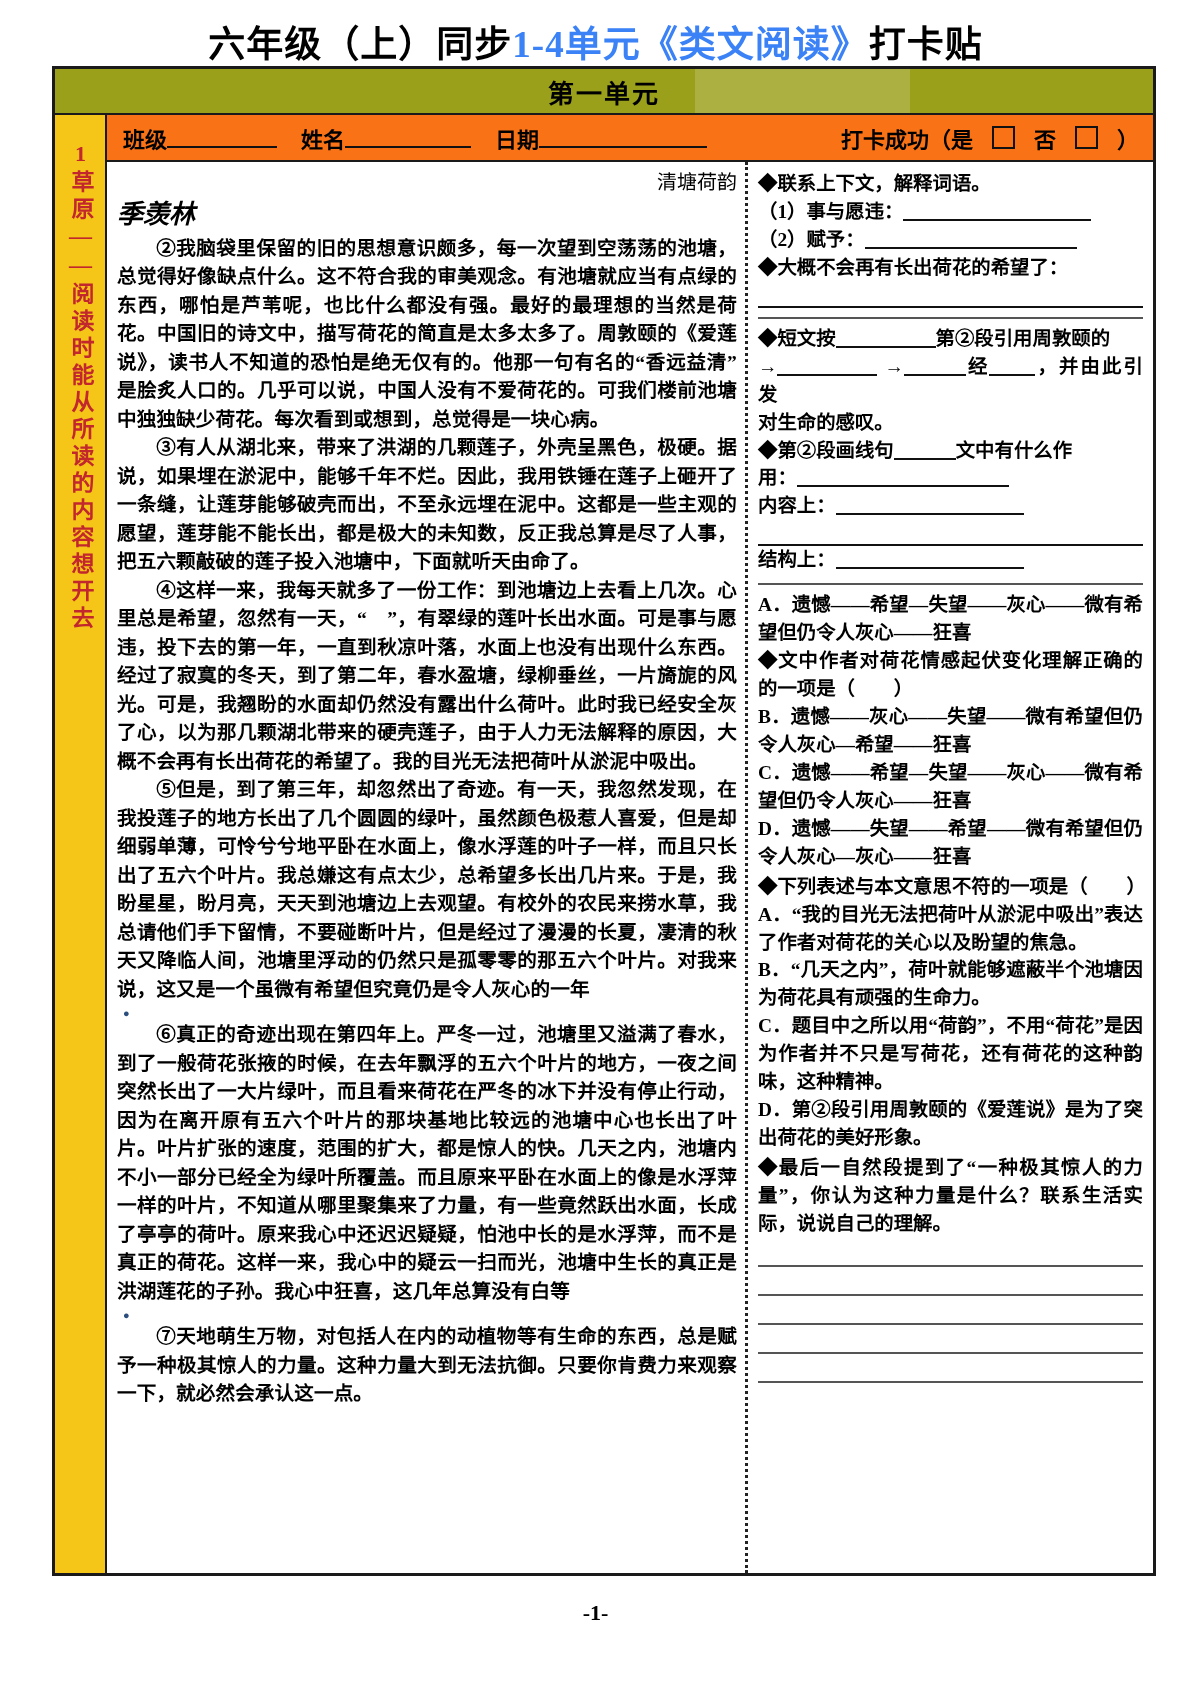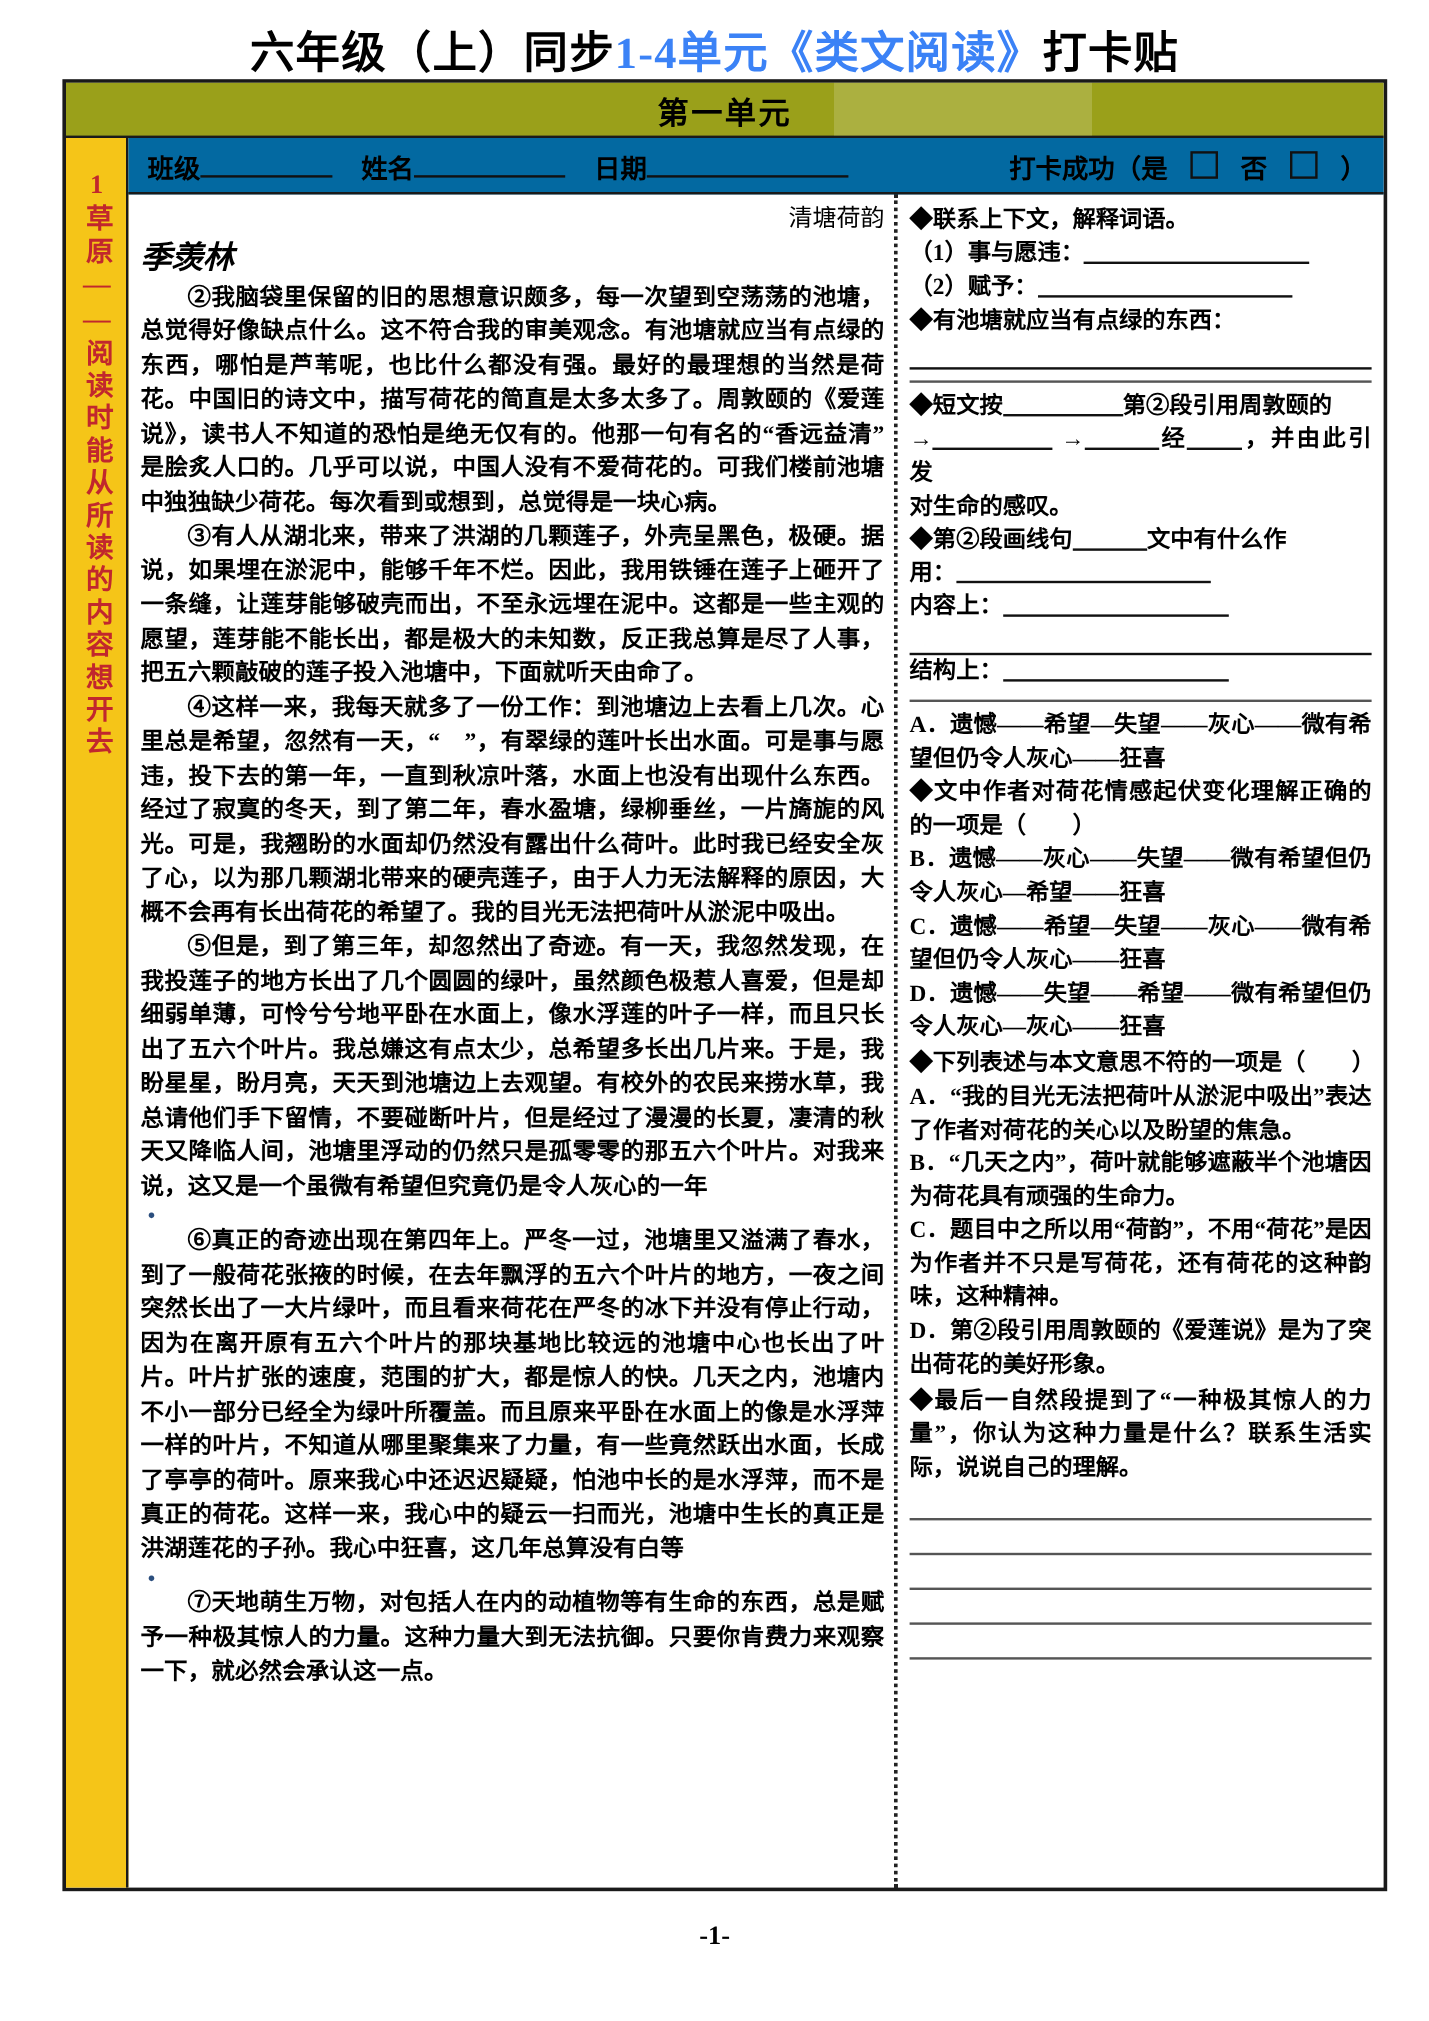--- a/index.html
+++ b/index.html
@@ -101,21 +101,21 @@
   .content-col {
     flex: 1;
     display: flex;
     flex-direction: column;
     min-width: 0;
   }
 
   
   .info-bar {
     height: 47px;
-    background: #0369a1;
+    background: #f97316;
     border-bottom: 2px solid #1a1a1a;
     display: flex;
     align-items: center;
     padding: 0 14px 0 16px;
     box-sizing: border-box;
     font-size: 22px;
     font-weight: bold;
     white-space: nowrap;
     position: relative;
   }
@@ -308,21 +308,21 @@
         <div class="panel-right">
 
           <div class="q-block">
             <p class="q-line">◆联系上下文，解释词语。</p>
             <p class="q-line">
               <span>（1）事与愿违：</span><span class="ul-blank b185"></span>
             </p>
             <p class="q-line">
               <span>（2）赋予：</span><span class="ul-blank b210"></span>
             </p>
-            <p class="q-line">◆有池塘就应当有点绿的东西：</p>
+            <p class="q-line">◆大概不会再有长出荷花的希望了：</p>
             <span class="ul-fill"></span>
           </div>
 
           <hr class="hr-sep">
 
           <div class="q-block">
             <p class="q-line">
               <span>◆短文按</span><span class="ul-blank b95"></span><span>第②段引用周敦颐的</span>
             </p>
             <p class="q-line">

